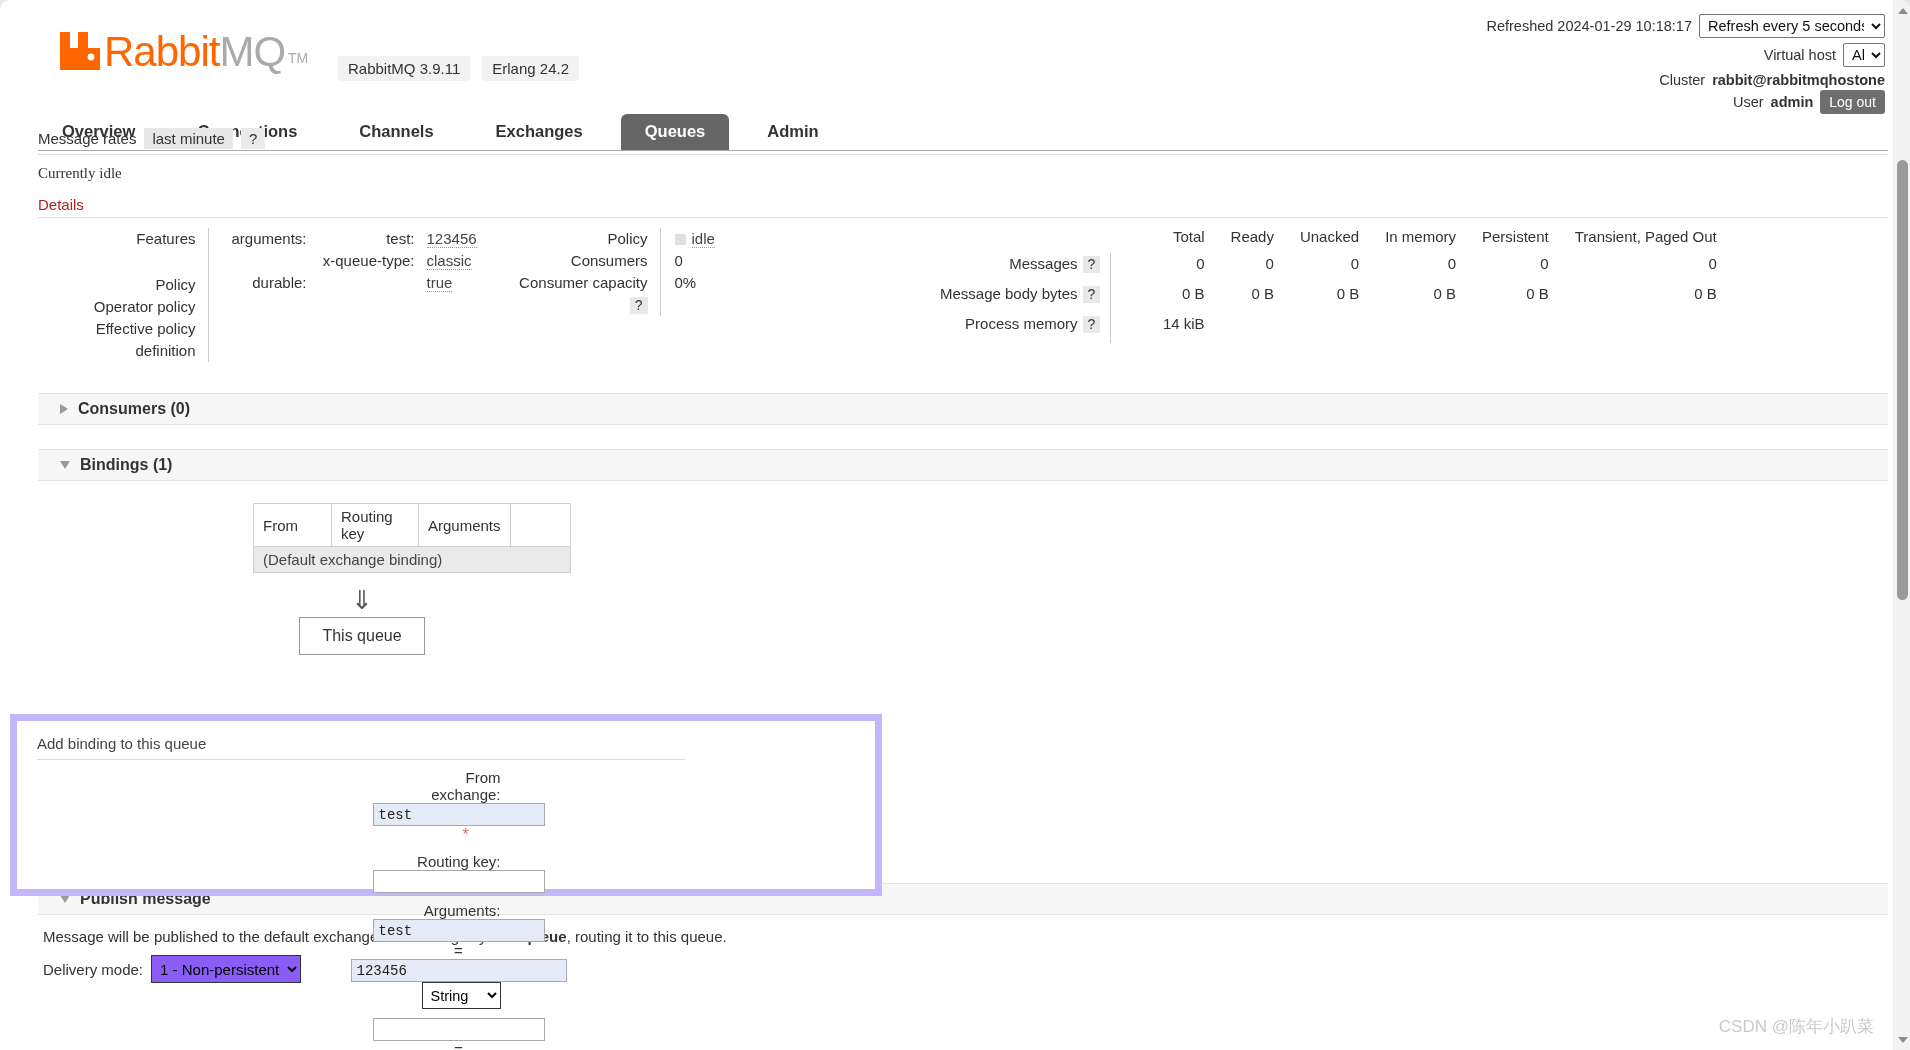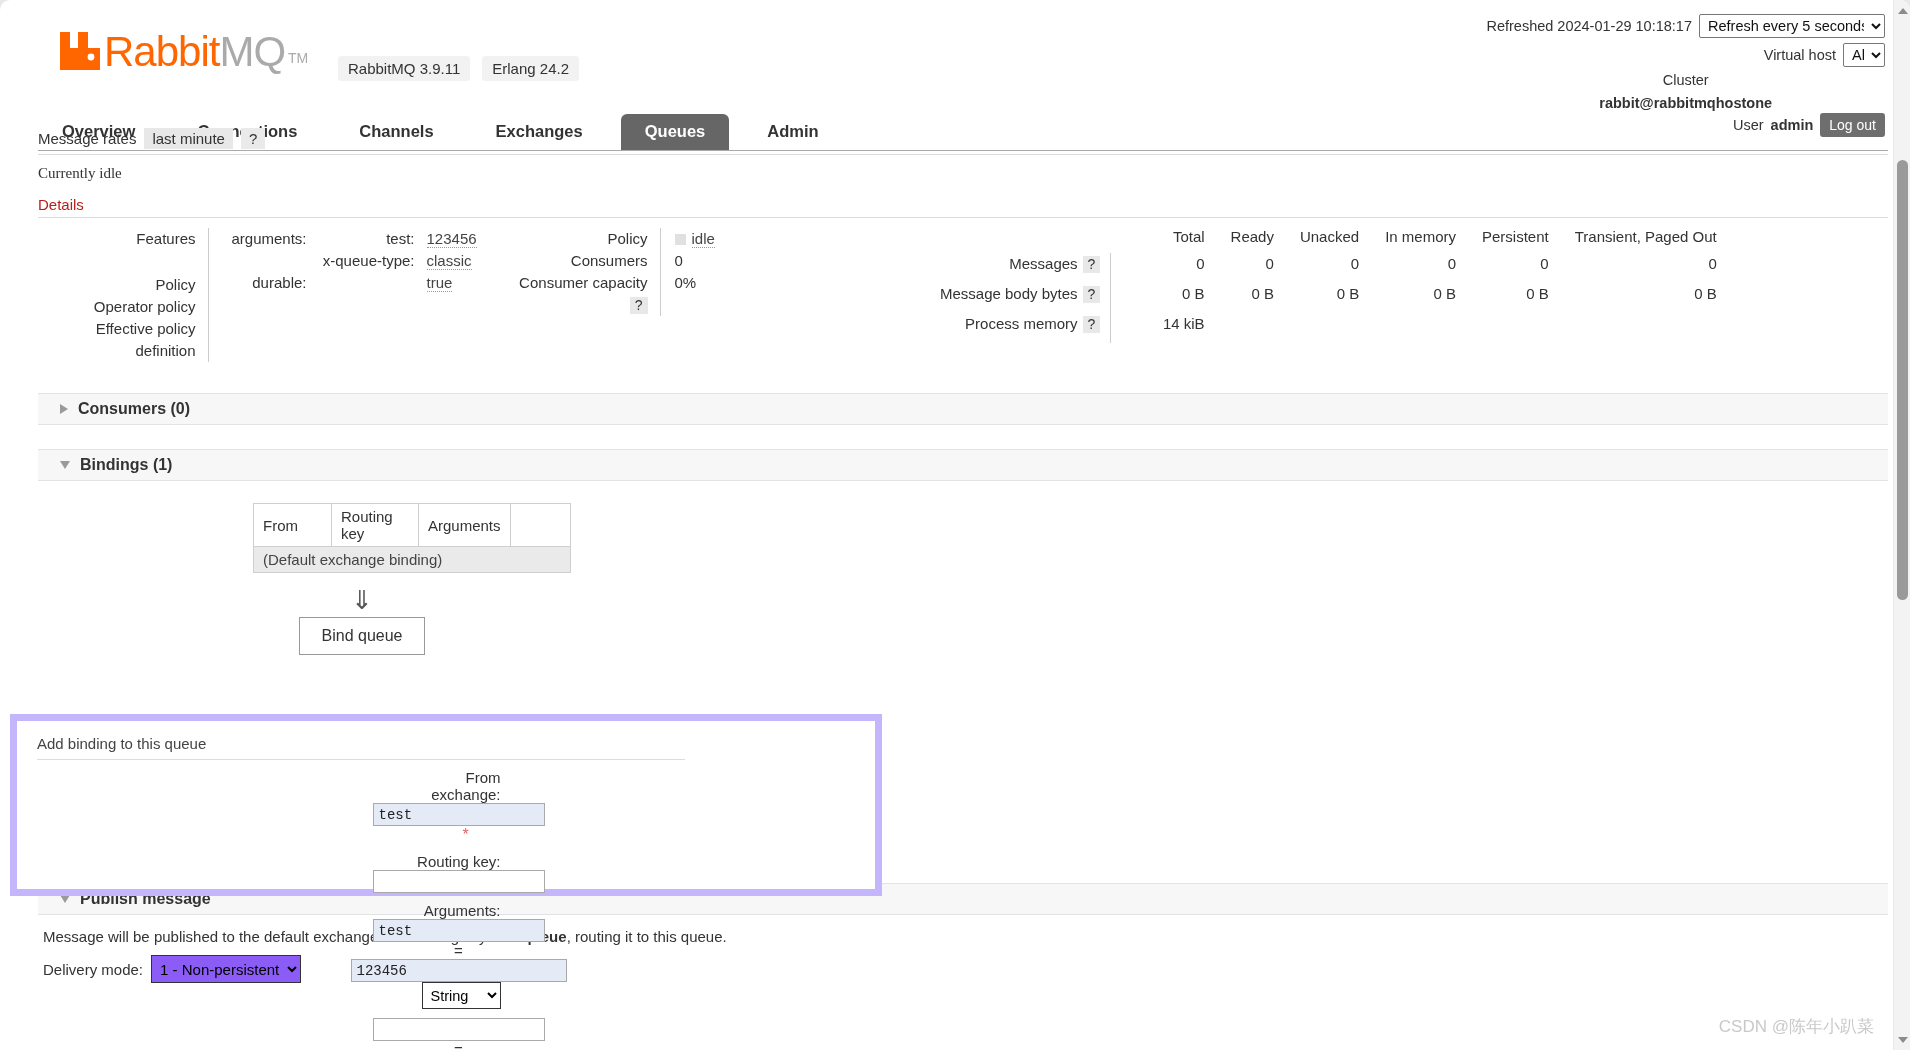--- a/index.html
+++ b/index.html
@@ -51,21 +51,21 @@
     border-radius:3px;
     white-space:nowrap;
   }
   .hdr-right {
     position:absolute; right:25px; top:14px;
     text-align:right;
     font-size:14.5px;
     color:#333;
   }
   .hdr-line { display:flex; align-items:center; justify-content:flex-end; gap:7px; margin-bottom:5px; }
-  .hdr-line.tight { margin-bottom:2px;flex-direction:column; }
+  .hdr-line.tight { margin-bottom:2px; }
   select.ui-select {
     font-family:"Liberation Sans", sans-serif;
     font-size:14.5px;
     padding:2px 4px;
     border:1px solid #777;
     background:#fff;
     color:#111;
     border-radius:2px;
   }
   .logout-btn {
@@ -458,21 +458,21 @@
         <th style="width:60px"></th>
       </tr>
       <tr>
         <td colspan="4">(Default exchange binding)</td>
       </tr>
     </tbody>
       </table>
 
     <div class="arrow-wrap">
       <div class="dblarrow">⇓</div>
-      <div class="thisqueue">Bind queue</div>
+      <div class="thisqueue">This queue</div>
     </div>
 
     <div class="redbox">
       <div class="form-title">Add binding to this queue</div>
 
       <div class="form-row">
         <div class="form-lbl">From exchange:</div>
         <input class="tb w1 filled" value="test" style="">
         <span class="req">*</span>
       </div>

